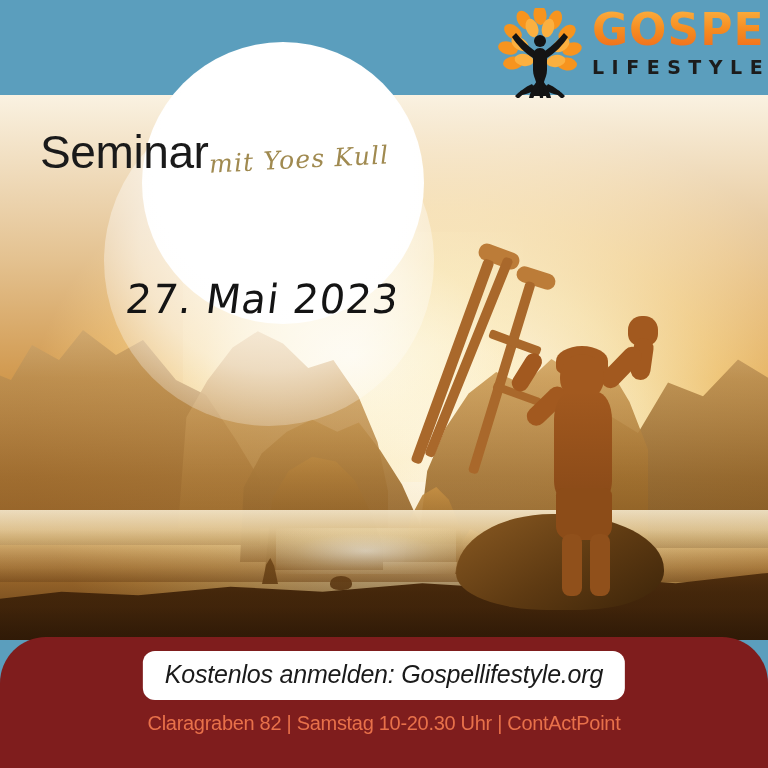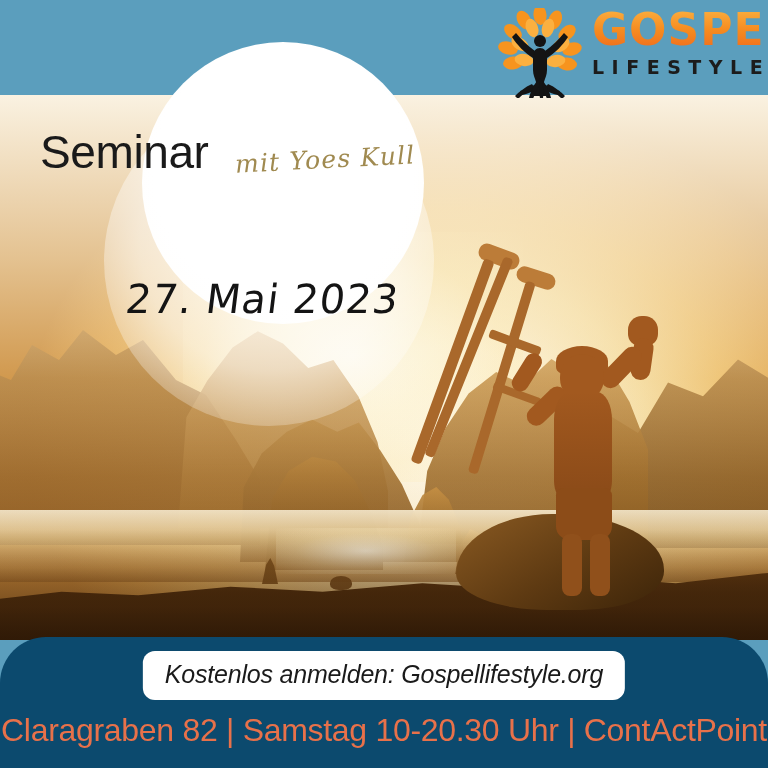--- a/index.html
+++ b/index.html
@@ -336,21 +336,20 @@
     font-size: 46px;
     line-height: 1.32;
     font-weight: 400;
     letter-spacing: -0.4px;
     font-family: "Liberation Sans", sans-serif;
   }
   .headline .l1 { display: block; }
   .seminar-row {
     display: flex;
     align-items: baseline;
-    gap: 26px;
   }
   .script-name {
     font-family: "DejaVu Serif", serif;
     font-style: italic;
     font-size: 25px;
     color: #A08A50;
     letter-spacing: 1.2px;
     transform: rotate(-3deg);
     white-space: nowrap;
   }
@@ -403,21 +402,21 @@
     margin-top: 4px;
   }
 
   
   .footer {
     position: absolute;
     left: 0;
     bottom: 0;
     width: 768px;
     height: 131px;
-    background: #0c4a6e;
+    background: #7f1d1d;
     border-radius: 46px 46px 0 0;
   }
   .cta-pill {
     position: absolute;
     left: 50%;
     top: 14px;
     transform: translateX(-50%);
     background: #FFFFFF;
     border-radius: 12px;
     padding: 9px 22px 11px;
@@ -430,21 +429,21 @@
     color: #1A1A1A;
     letter-spacing: -0.2px;
   }
   .address-line {
     position: absolute;
     left: 0;
     right: 0;
     top: 75px;
     text-align: center;
     font-family: "Liberation Sans", sans-serif;
-    font-size: 32px;
+    font-size: 20px;
     color: #E8714A;
     letter-spacing: -0.3px;
     white-space: nowrap;
   }
 </style>
 </head>
 <body>
 
 <div class="flyer">
 

